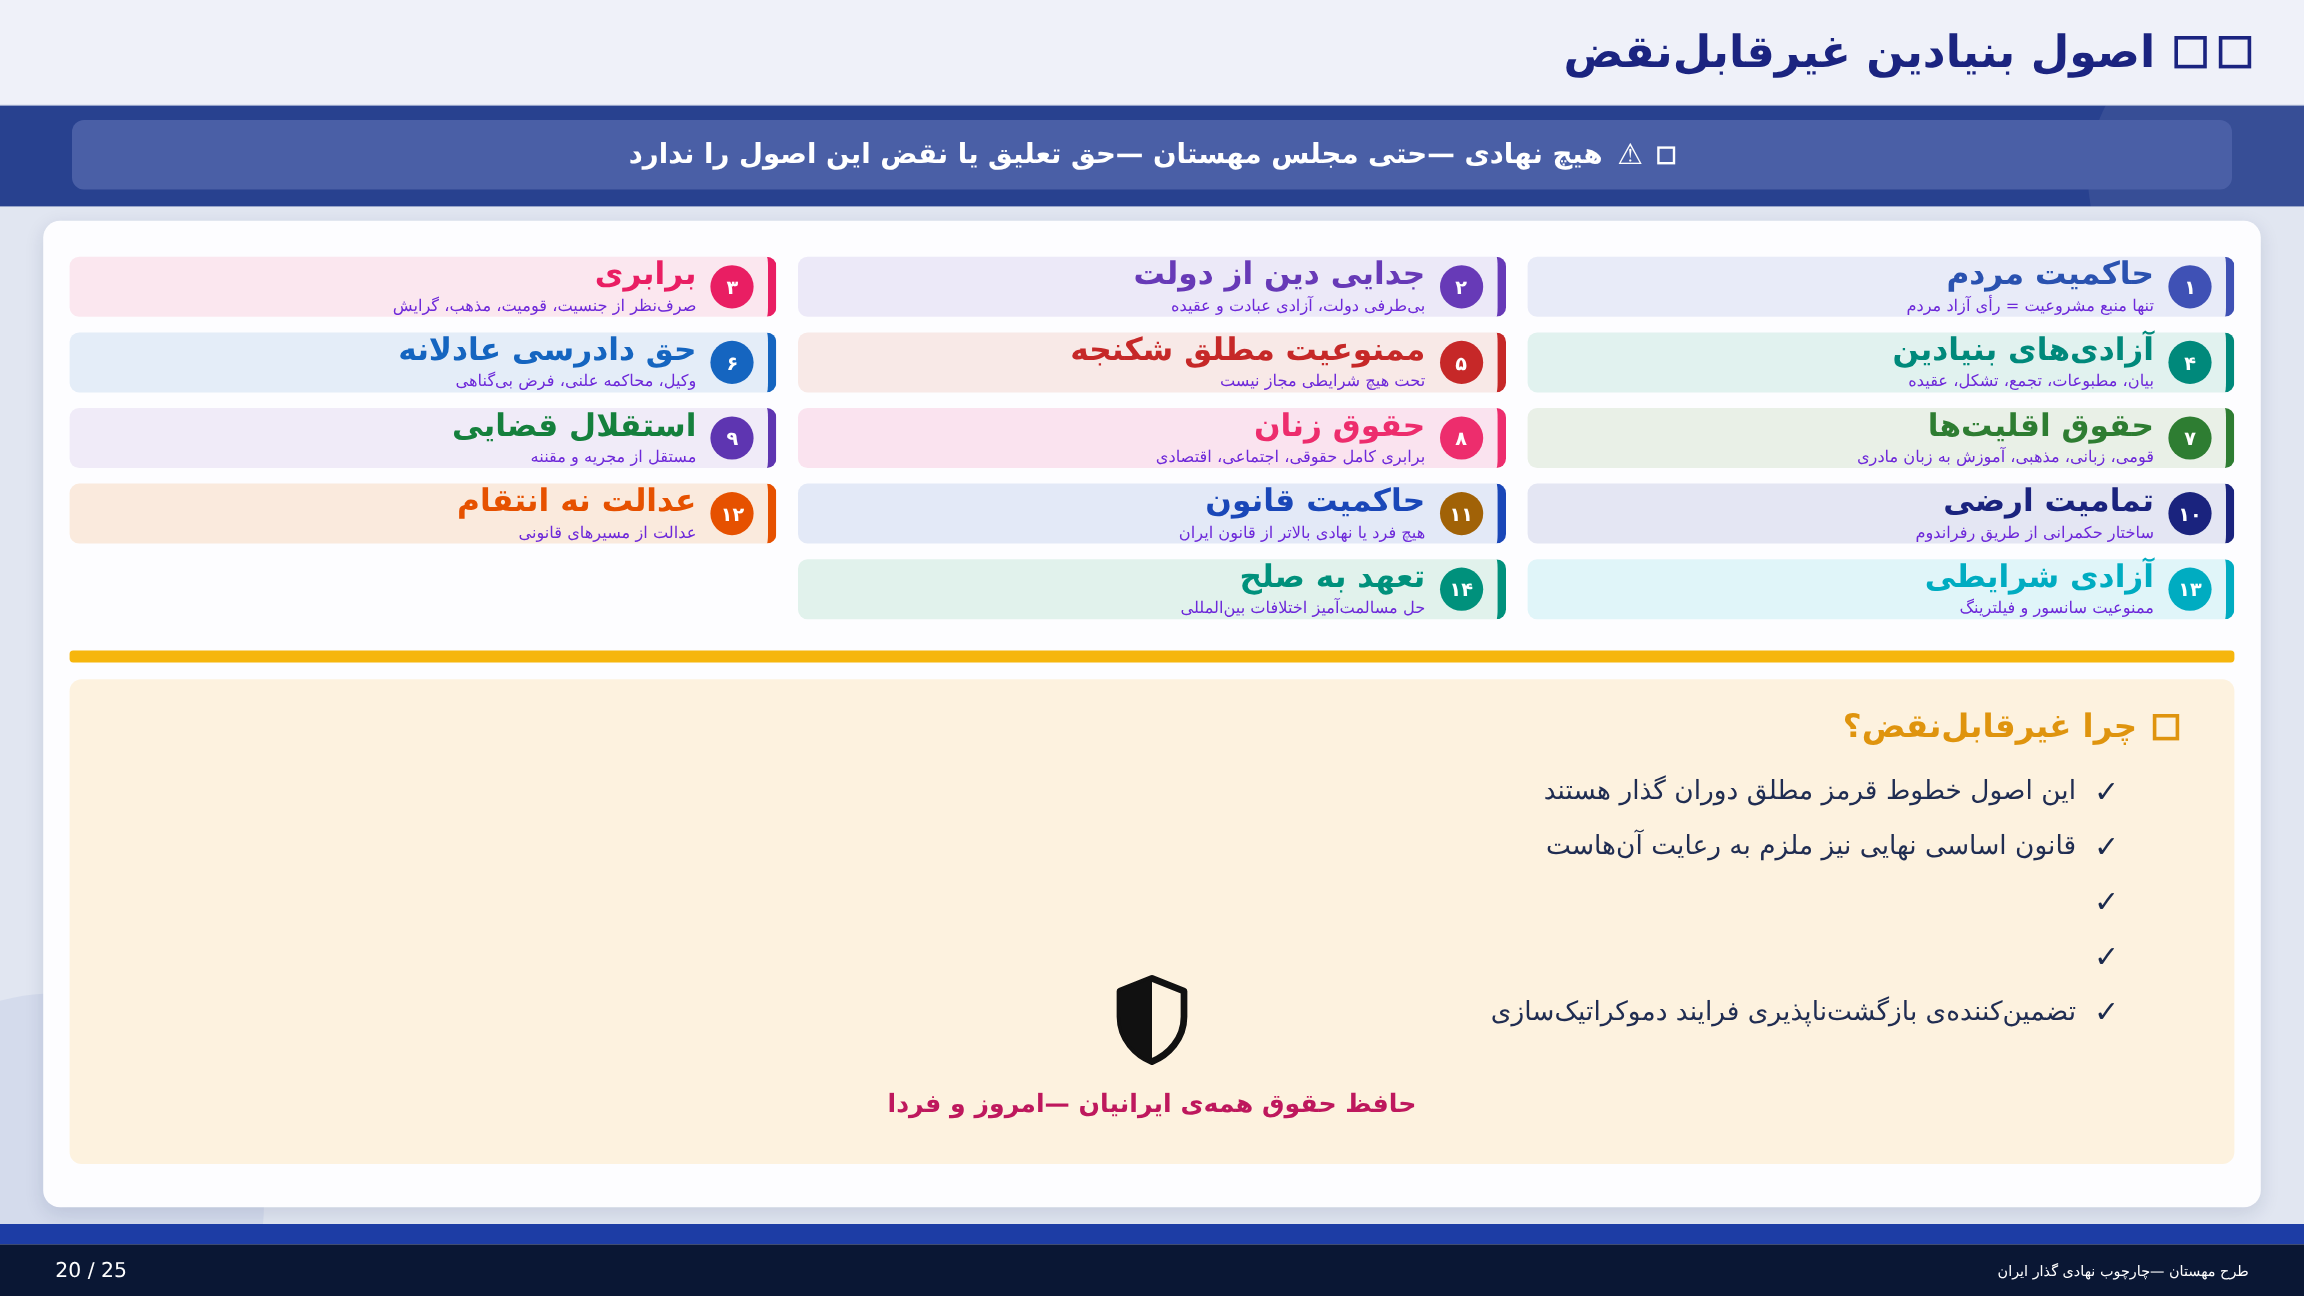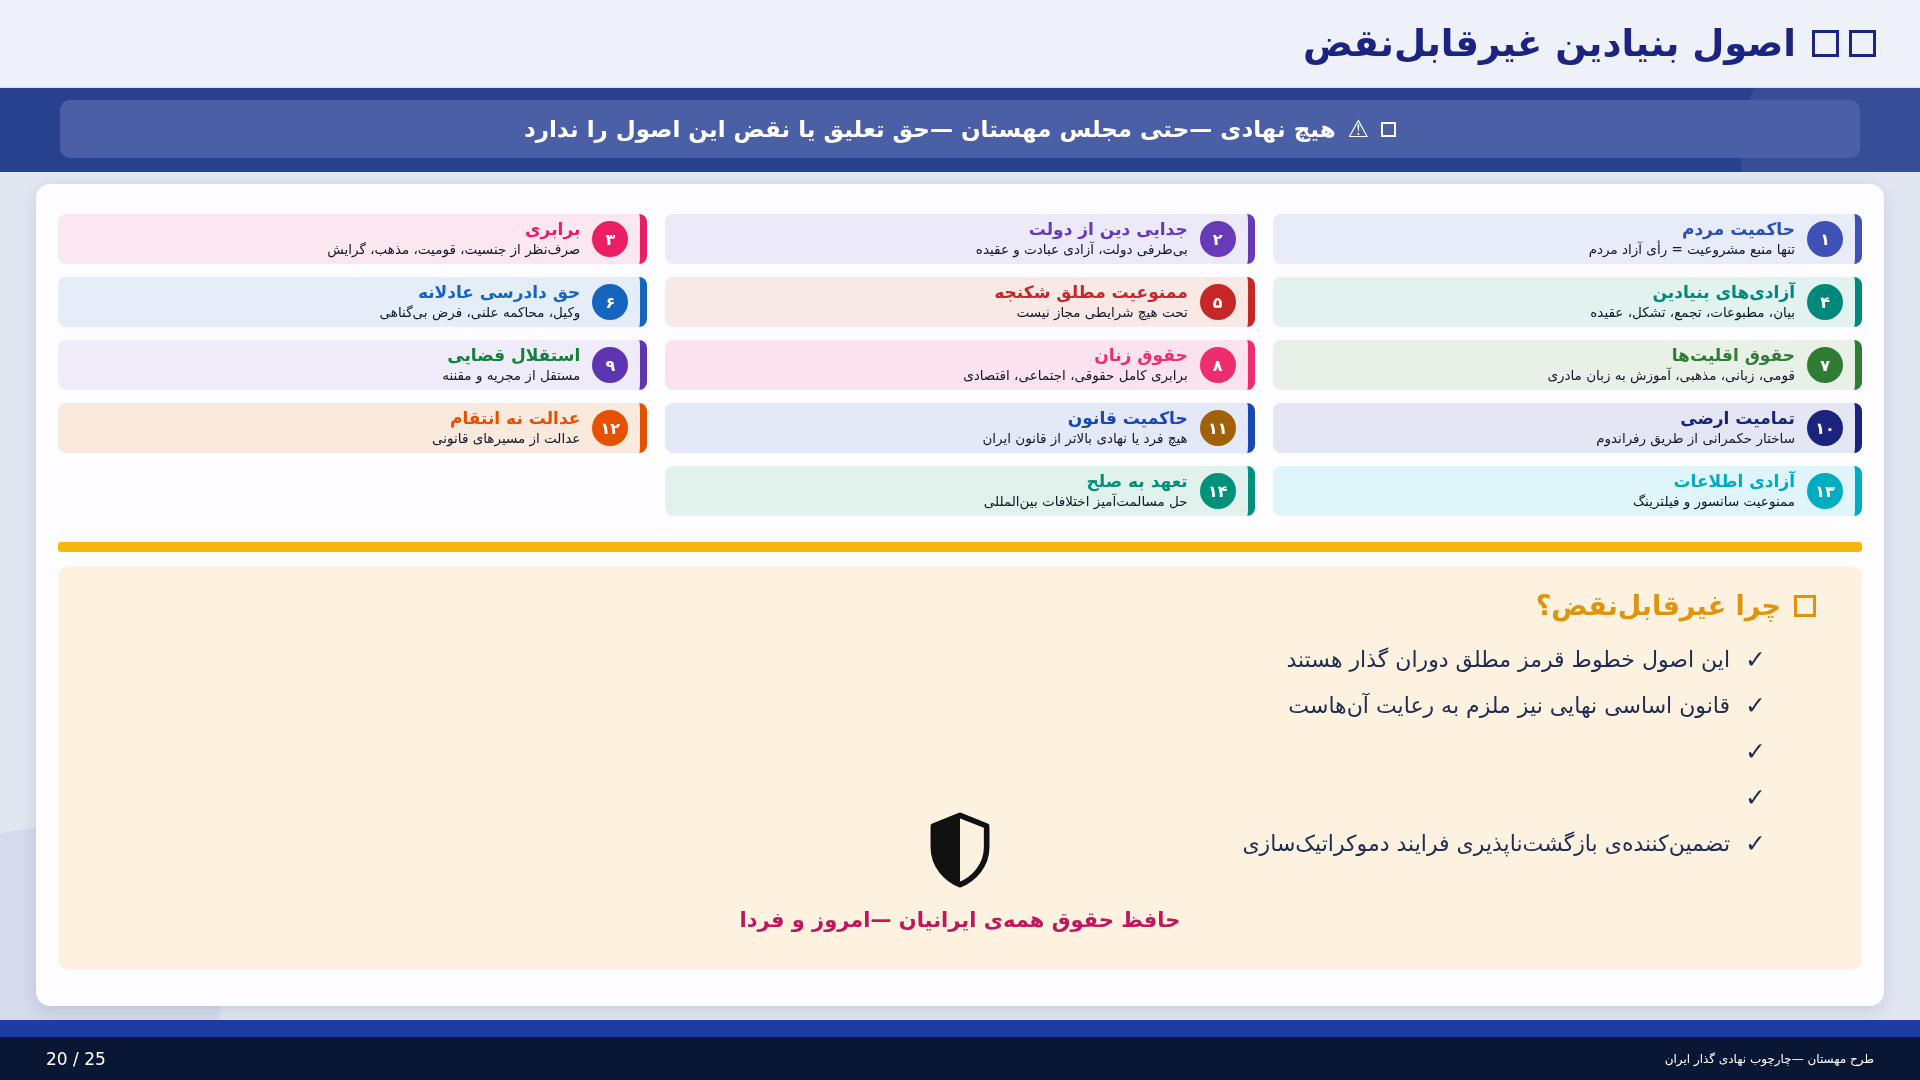--- a/index.html
+++ b/index.html
@@ -46,22 +46,22 @@
     display:flex;align-items:center;border-radius:8px;
     padding:0 12px 0 12px;box-sizing:border-box;
     border-left:0;border-right:7px solid #888;
   }
   .badge{
     width:36px;height:36px;border-radius:50%;flex:none;
     display:flex;align-items:center;justify-content:center;
     color:#fff;font-size:16px;font-weight:bold;margin-left:12px;
   }
   .p-text{display:flex;flex-direction:column;line-height:1.12;min-width:0;}
-  .p-title{font-size:17px;font-weight:bold;white-space:nowrap;}
-  .p-desc{font-size:13.5px;color:#0f172a;margin-top:3px;white-space:nowrap;}
+  .p-title{font-size:26px;font-weight:bold;white-space:nowrap;}
+  .p-desc{font-size:13.5px;color:#6d28d9;margin-top:3px;white-space:nowrap;}
   
   .divider{height:10px;background:#f6b60d;border-radius:3px;margin:26px 22px 0;}
   .why{
     position:relative;margin:14px 22px 0;height:404px;
     background:#fdf2df;border-radius:10px;
     padding:24px 46px 0;box-sizing:border-box;
   }
   .why-title-row{display:flex;align-items:center;gap:13px;}
   .why-sq{width:22px;height:22px;border:3px solid #df940e;box-sizing:border-box;flex:none;}
   .why-title{font-size:27px;font-weight:bold;color:#df940e;}
@@ -185,21 +185,21 @@
       <div class="p-card" style="background: rgb(250, 234, 221); border-right-color: rgb(230, 81, 0);">
           <span class="badge" style="background: rgb(230, 81, 0);">۱۲</span>
           <span class="p-text">
             <span class="p-title" style="color: rgb(230, 81, 0);">عدالت نه انتقام</span>
             <span class="p-desc">عدالت از مسیرهای قانونی</span>
           </span>
         </div>
       <div class="p-card" style="background: rgb(224, 245, 249); border-right-color: rgb(0, 172, 193);">
           <span class="badge" style="background: rgb(0, 172, 193);">۱۳</span>
           <span class="p-text">
-            <span class="p-title" style="color: rgb(0, 172, 193);">آزادی اطلاعات</span>
+            <span class="p-title" style="color: rgb(0, 172, 193);">آزادی شرایطی</span>
             <span class="p-desc">ممنوعیت سانسور و فیلترینگ</span>
           </span>
         </div>
       <div class="p-card" style="background: rgb(225, 242, 236); border-right-color: rgb(0, 145, 124);">
           <span class="badge" style="background: rgb(0, 145, 124);">۱۴</span>
           <span class="p-text">
             <span class="p-title" style="color: rgb(0, 145, 124);">تعهد به صلح</span>
             <span class="p-desc">حل مسالمت‌آمیز اختلافات بین‌المللی</span>
           </span>
         </div>

